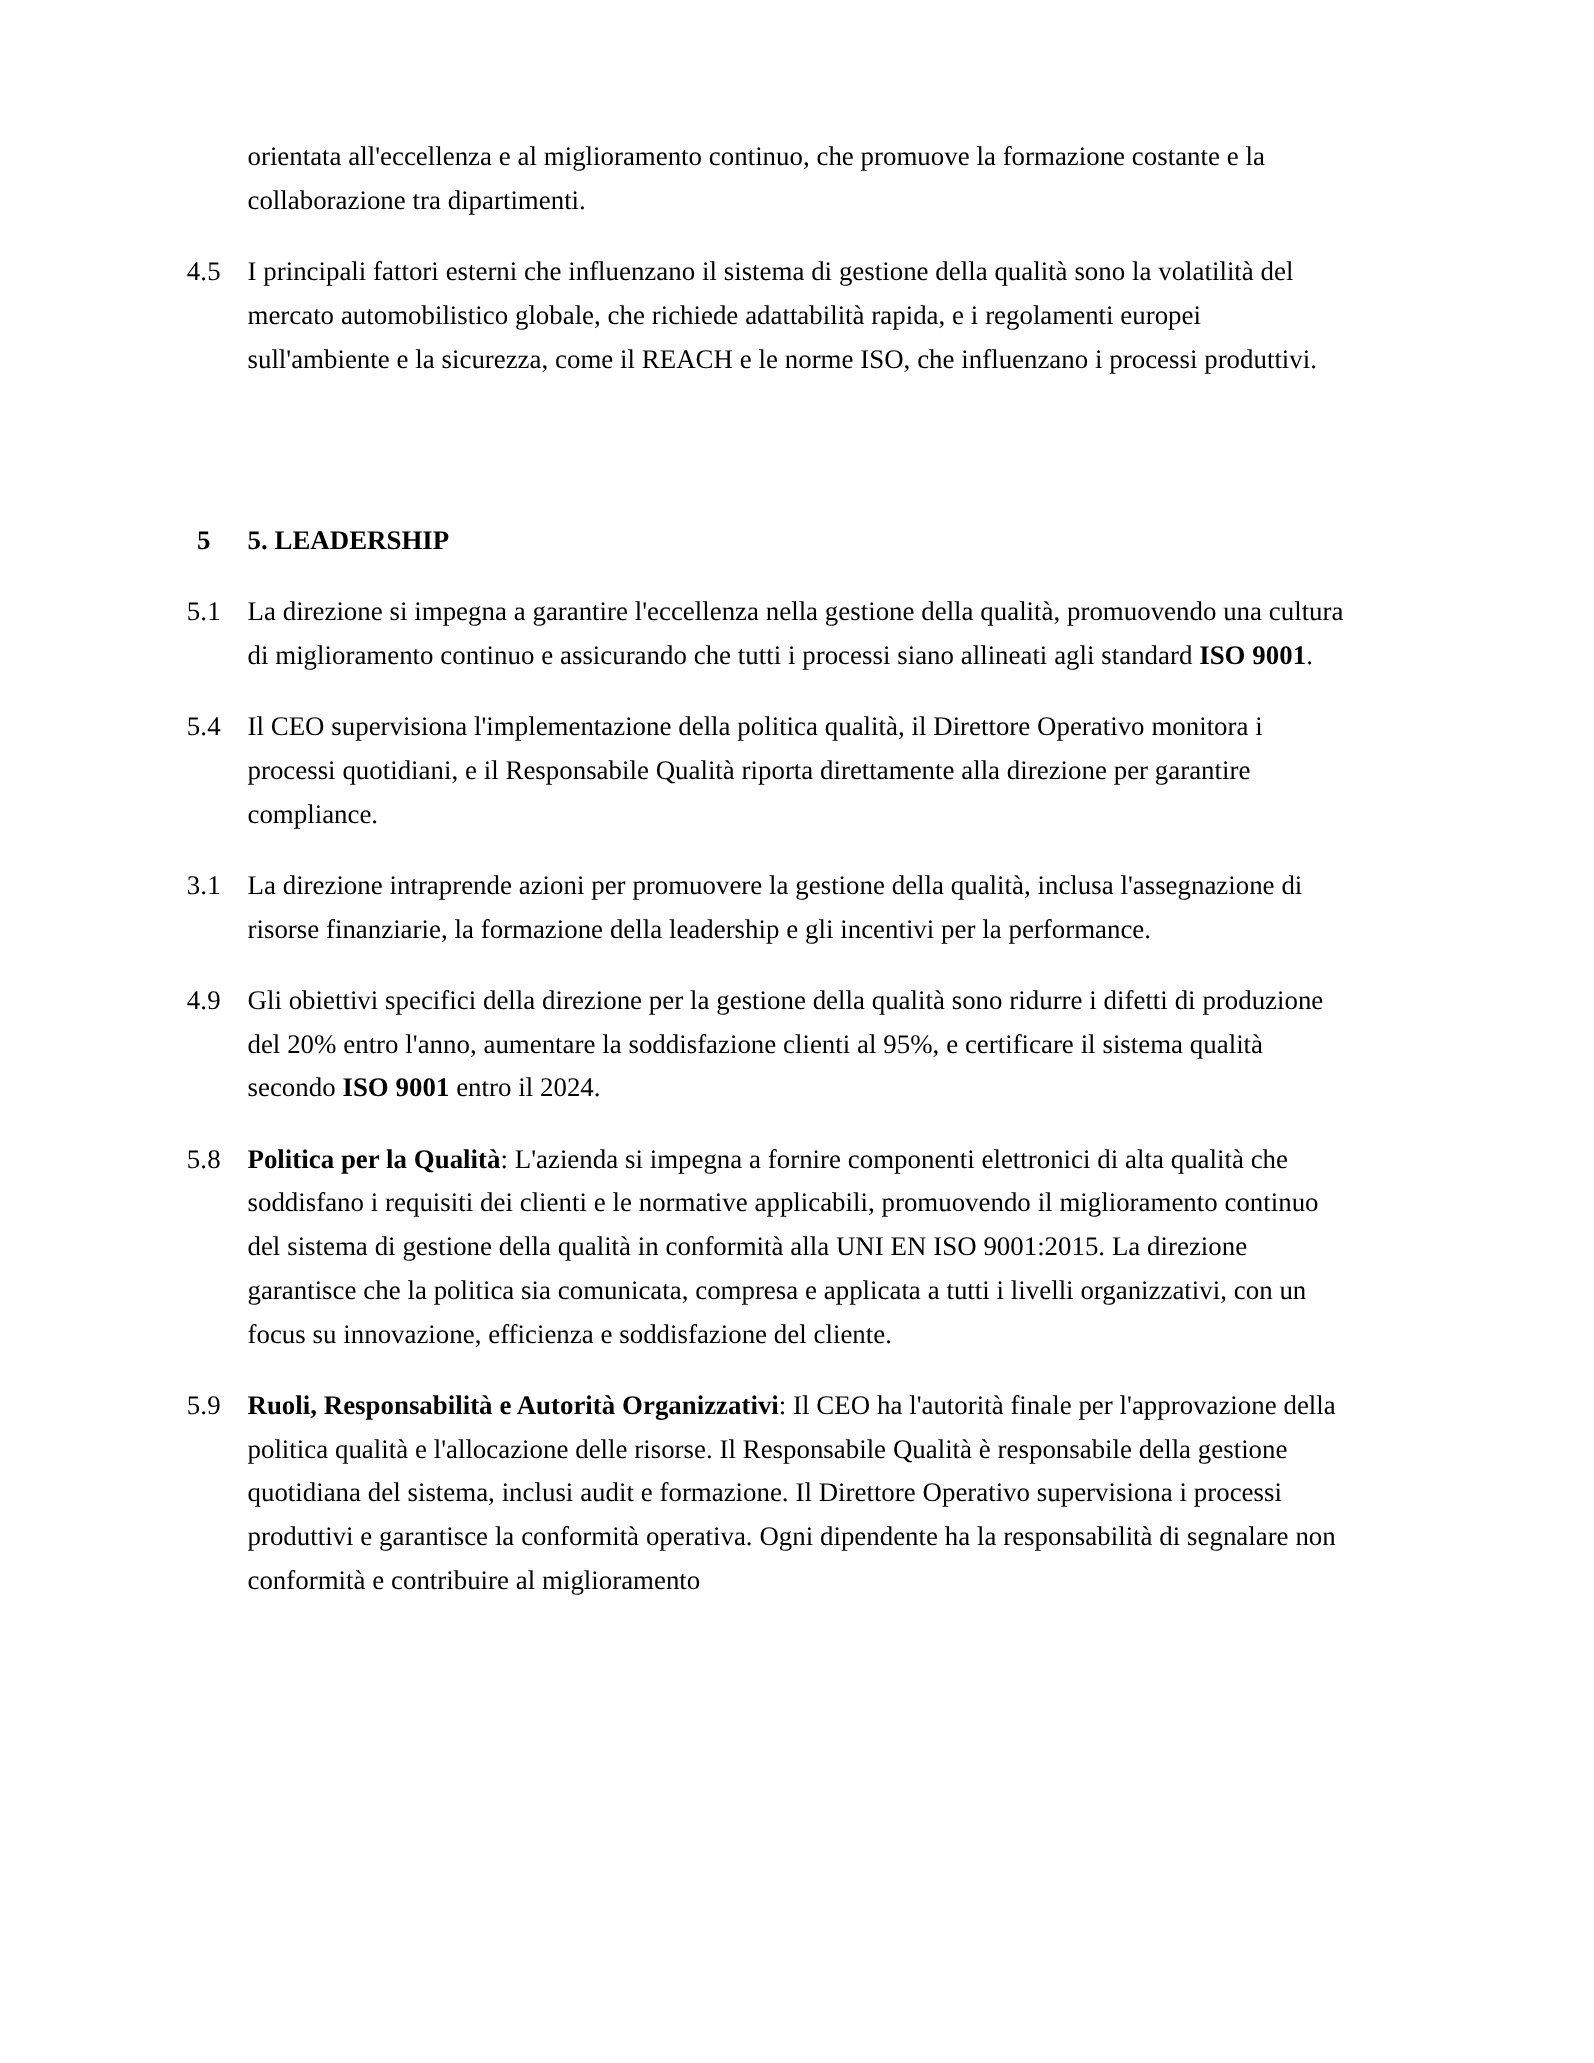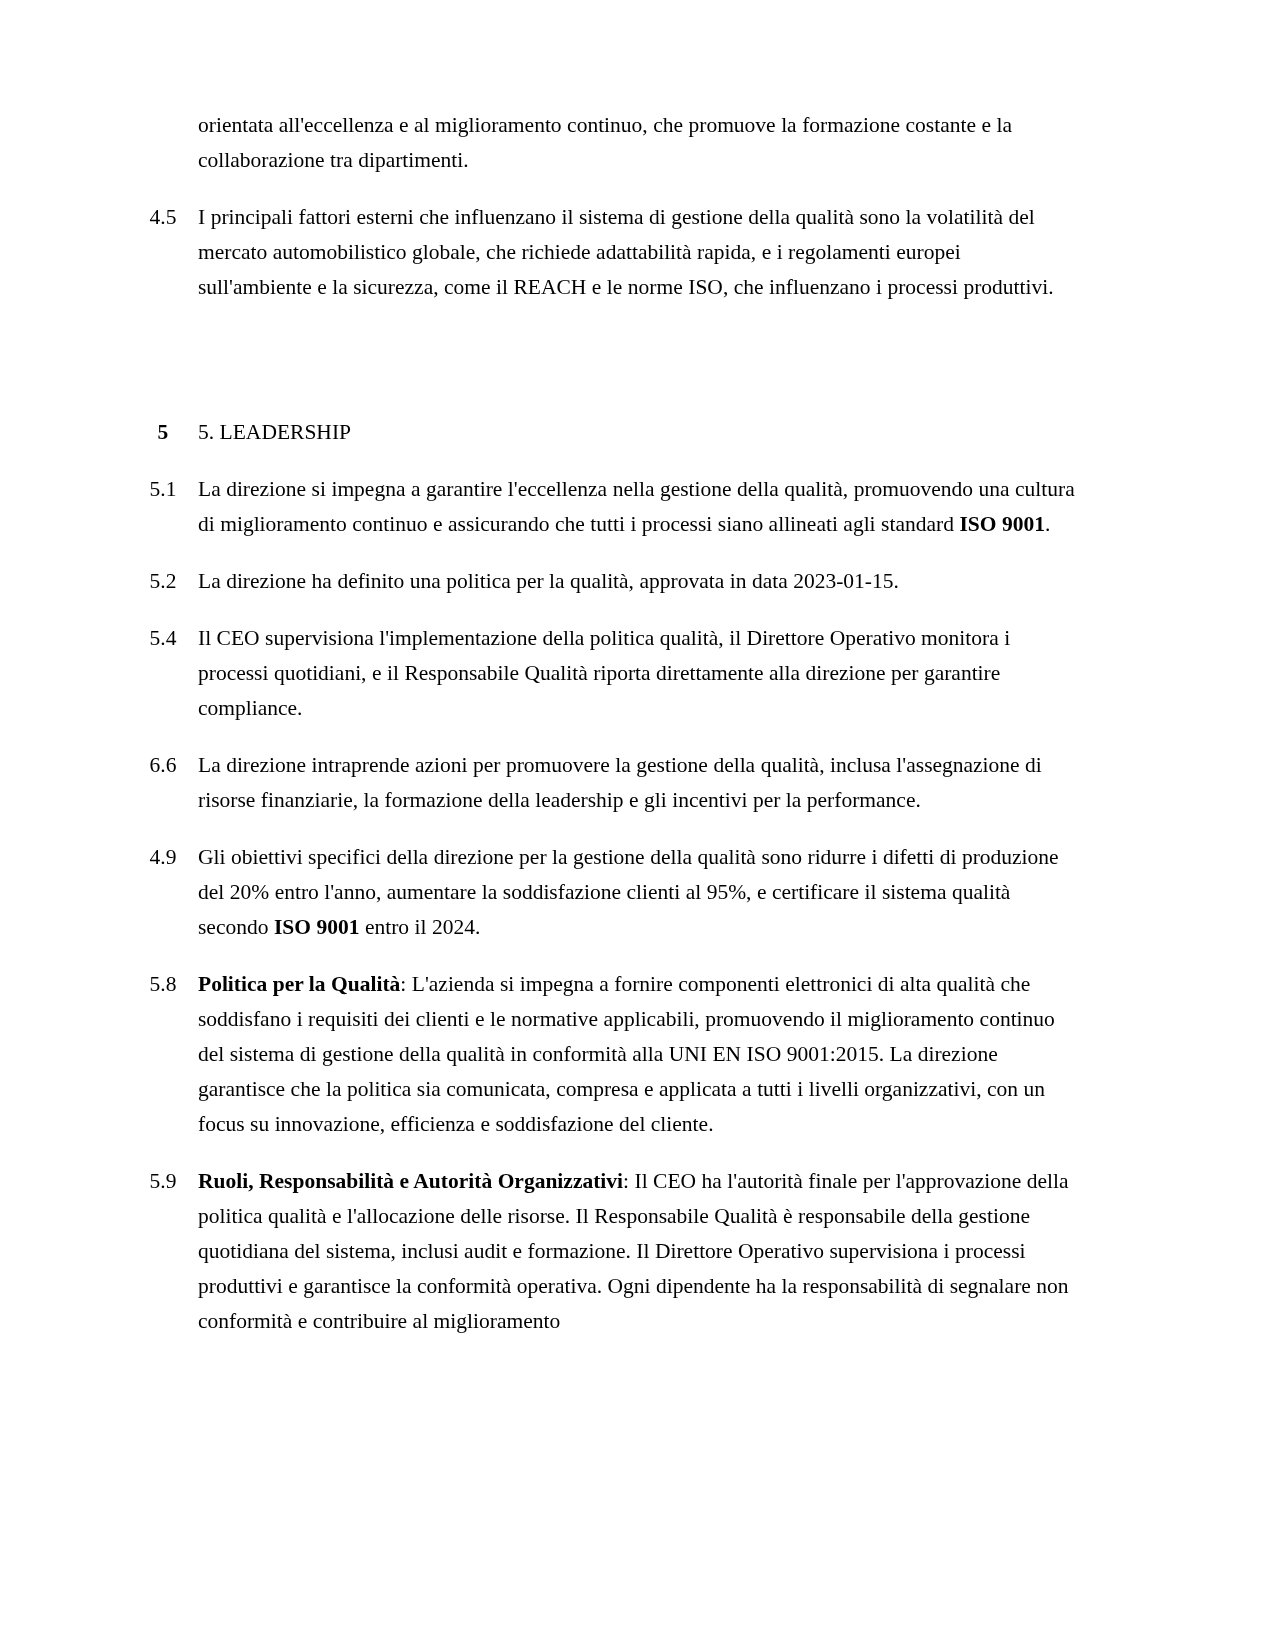--- a/index.html
+++ b/index.html
@@ -59,21 +59,21 @@
     display: flex;
     align-items: flex-start;
     margin: 0 0 22px 0;
   }
   .section-heading .clause-num {
     font-weight: bold;
     font-size: 21.5px;
     line-height: 35px;
   }
   .section-heading .clause-text {
-    font-weight: normal;
+    font-weight: bold;
     font-size: 21.5px;
     line-height: 35px;
   }
   .spacer-lg {
     height: 88px;
   }
   .clause-text .bold-run {
     font-weight: bold;
   }
 </style>
@@ -101,38 +101,32 @@
       <div class="clause-text">5. LEADERSHIP</div>
     </div>
 
     <div class="clause">
       <div class="clause-num">5.1</div>
       <div class="clause-text">
         <span class="bold-run"></span><span>La direzione si impegna a garantire l'eccellenza nella gestione della qualità, promuovendo una cultura di miglioramento continuo e assicurando che tutti i processi siano allineati agli standard </span><span class="bold-run">ISO 9001</span><span>.</span>
       </div>
     </div>
 
-    <div class="clause">
-      <div class="clause-num">5.2</div>
-      <div class="clause-text">
-        <span class="bold-run"></span><span>La direzione ha definito una politica per la qualità, approvata in data 2023-01-15.</span><span class="bold-run"></span><span></span>
-      </div>
-    </div>
 
 
     <div class="clause">
       <div class="clause-num">5.4</div>
       <div class="clause-text">
         <span class="bold-run"></span><span>Il CEO supervisiona l'implementazione della politica qualità, il Direttore Operativo monitora i processi quotidiani, e il Responsabile Qualità riporta direttamente alla direzione per garantire compliance.</span><span class="bold-run"></span><span></span>
       </div>
     </div>
 
 
     <div class="clause">
-      <div class="clause-num">6.6</div>
+      <div class="clause-num">3.1</div>
       <div class="clause-text">
         <span class="bold-run"></span><span>La direzione intraprende azioni per promuovere la gestione della qualità, inclusa l'assegnazione di risorse finanziarie, la formazione della leadership e gli incentivi per la performance.</span><span class="bold-run"></span><span></span>
       </div>
     </div>
 
     <div class="clause">
       <div class="clause-num">4.9</div>
       <div class="clause-text">
         <span class="bold-run"></span><span>Gli obiettivi specifici della direzione per la gestione della qualità sono ridurre i difetti di produzione del 20% entro l'anno, aumentare la soddisfazione clienti al 95%, e certificare il sistema qualità secondo </span><span class="bold-run">ISO 9001</span><span> entro il 2024.</span>
       </div>

